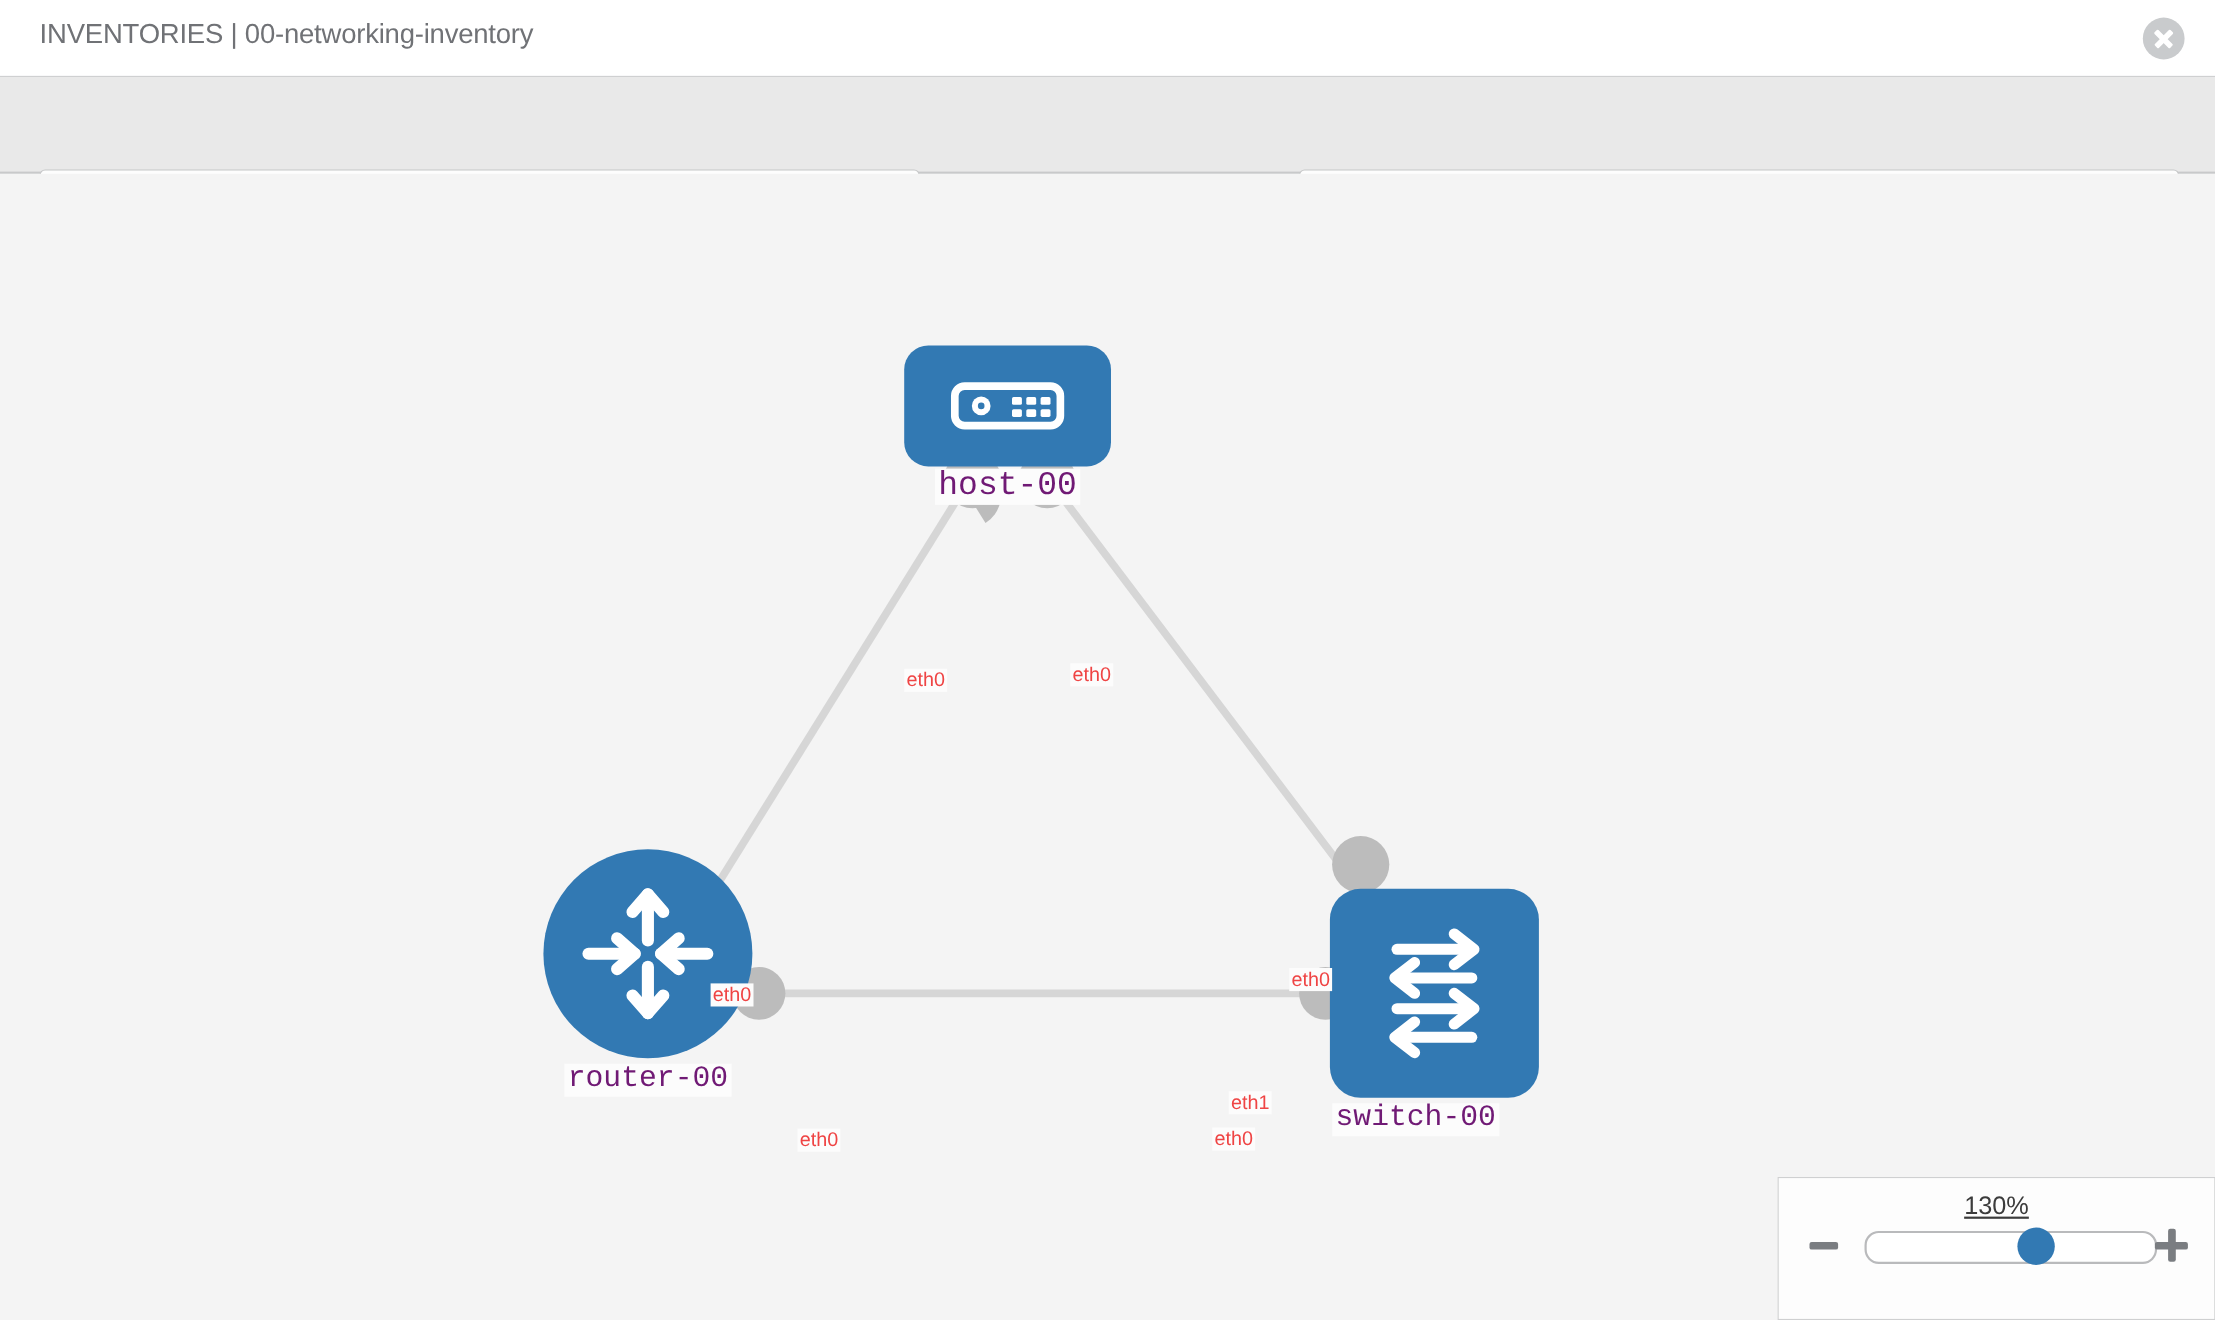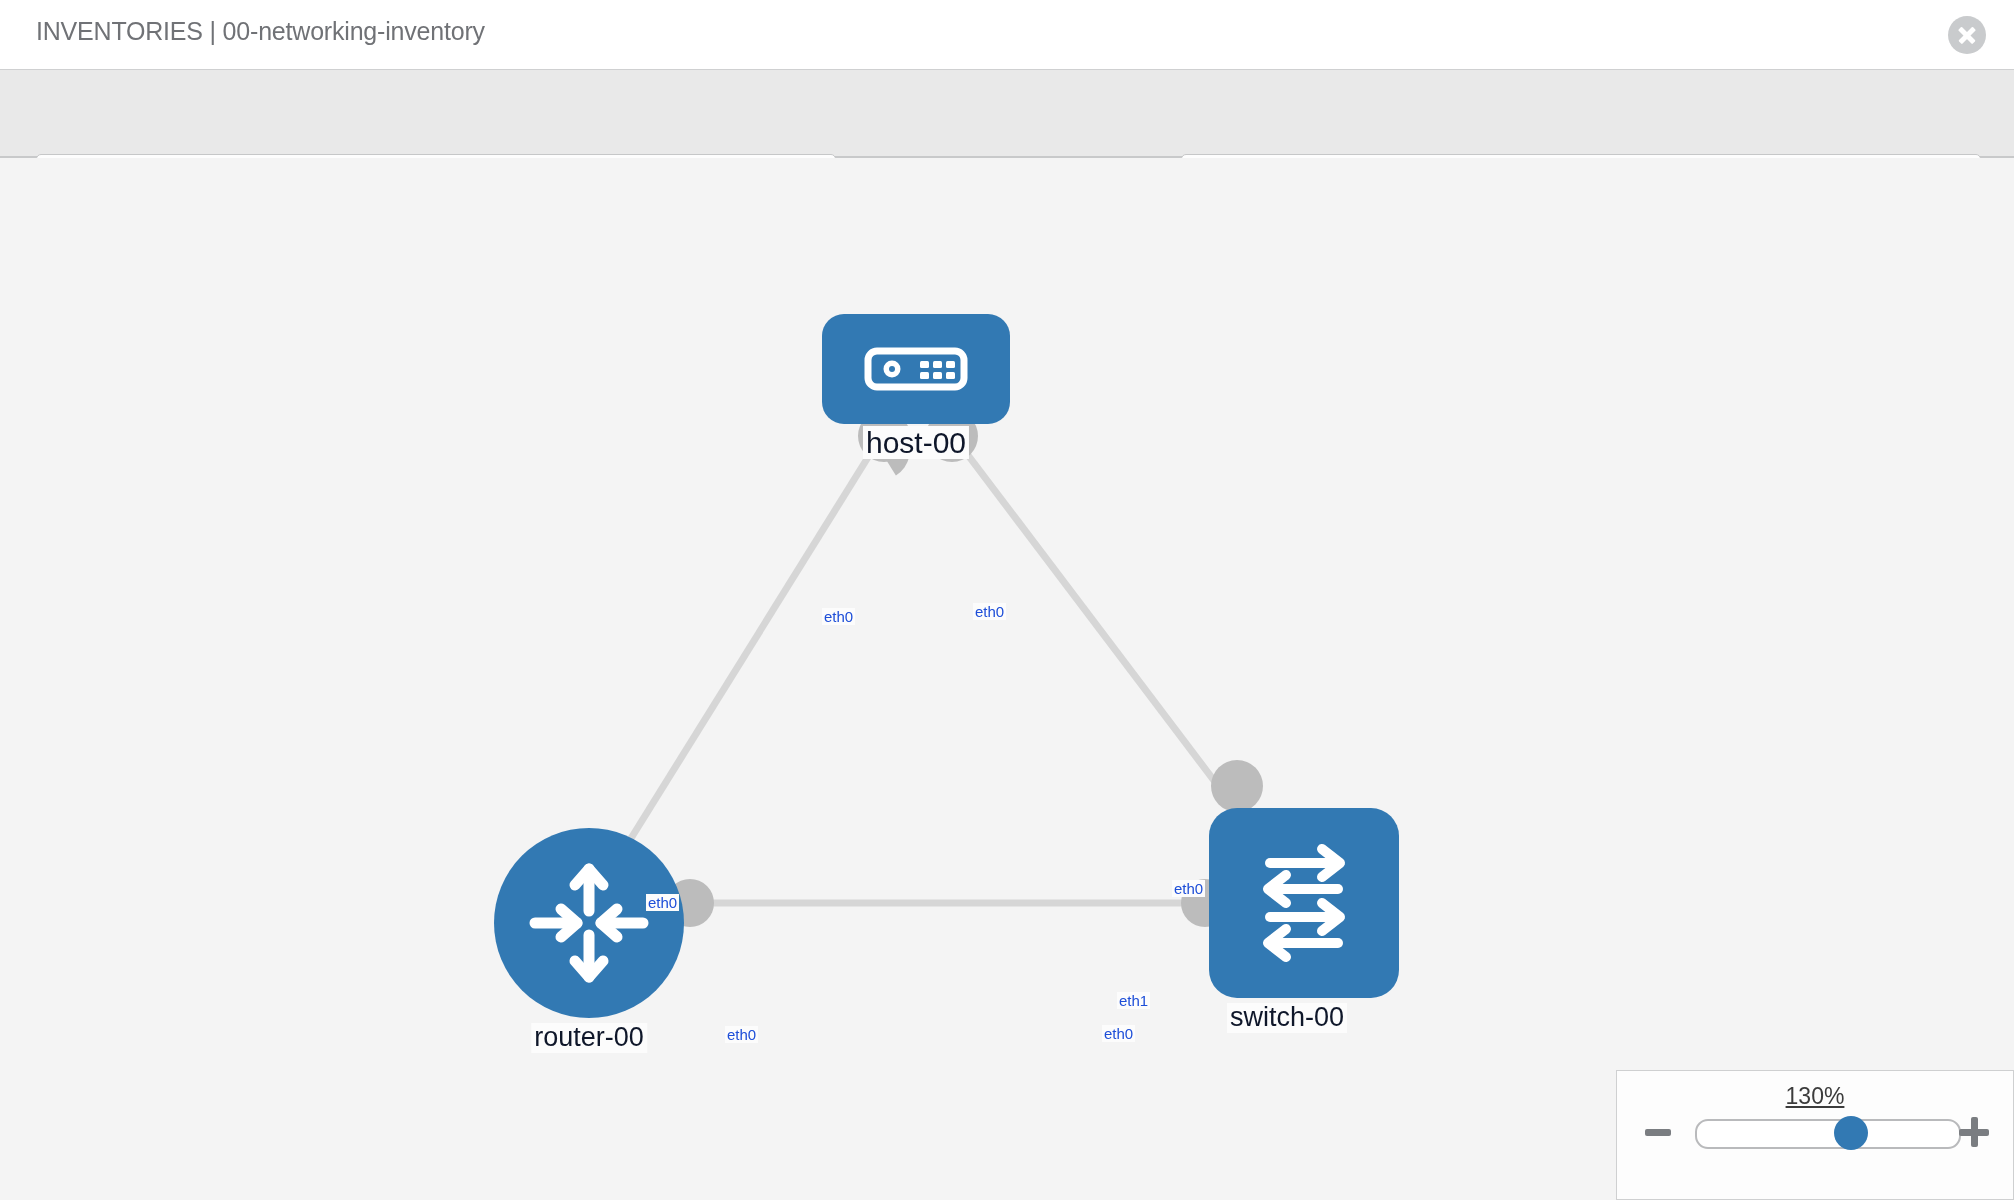--- a/index.html
+++ b/index.html
@@ -69,41 +69,41 @@
   .graph-svg { position: absolute; left: 0; top: 0; width: 2014px; height: 1042px; }
 
   .node { position: absolute; }
   .node-shape {
     position: absolute; left: 0; top: 0;
     background: #3279b3; display: flex; align-items: center; justify-content: center;
     cursor: pointer;
   }
   .node-label {
     position: absolute; left: 50%; transform: translateX(-50%);
-    font-size: 27px; color: #0f172a; white-space: nowrap;
-    background: #fcfcfc; padding: 0 3px; line-height: 1.1;
+    font-size: 27px; color: #701a75; white-space: nowrap;
+    background: #fcfcfc; padding: 0 3px; line-height: 1.1; font-family: Liberation Mono, monospace;
   }
 
   
   #node-host { left: 822px; top: 156px; width: 188px; height: 110px; }
   #node-host .node-shape { width: 188px; height: 110px; border-radius: 22px; }
   #node-host .node-label { top: 112px; font-size: 30px; }
 
   
-  #node-router { left: 494px; top: 670px; width: 190px; height: 190px; }
+  #node-router { left: 494px; top: 614px; width: 190px; height: 190px; }
   #node-router .node-shape { width: 190px; height: 190px; border-radius: 50%; }
   #node-router .node-label { top: 195px; }
 
   
   #node-switch { left: 1209px; top: 650px; width: 156px; height: 190px; }
   #node-switch .node-shape { width: 190px; height: 190px; border-radius: 28px; }
   #node-switch .node-label { top: 195px; }
 
   .iface-label {
-    position: absolute; font-size: 15px; color: #1d4ed8;
+    position: absolute; font-size: 18px; color: #ef4444;
     background: #fcfcfc; padding: 0 2px; white-space: nowrap; line-height: 1.15;
   }
 
   
   .zoom-widget {
     position: absolute; right: 0; bottom: 0; width: 398px; height: 130px;
     background: #fdfdfd; border: 1px solid #cfd0d1; box-sizing: border-box;
   }
   .zoom-value {
     position: absolute; left: 0; right: 0; top: 12px; text-align: center;

